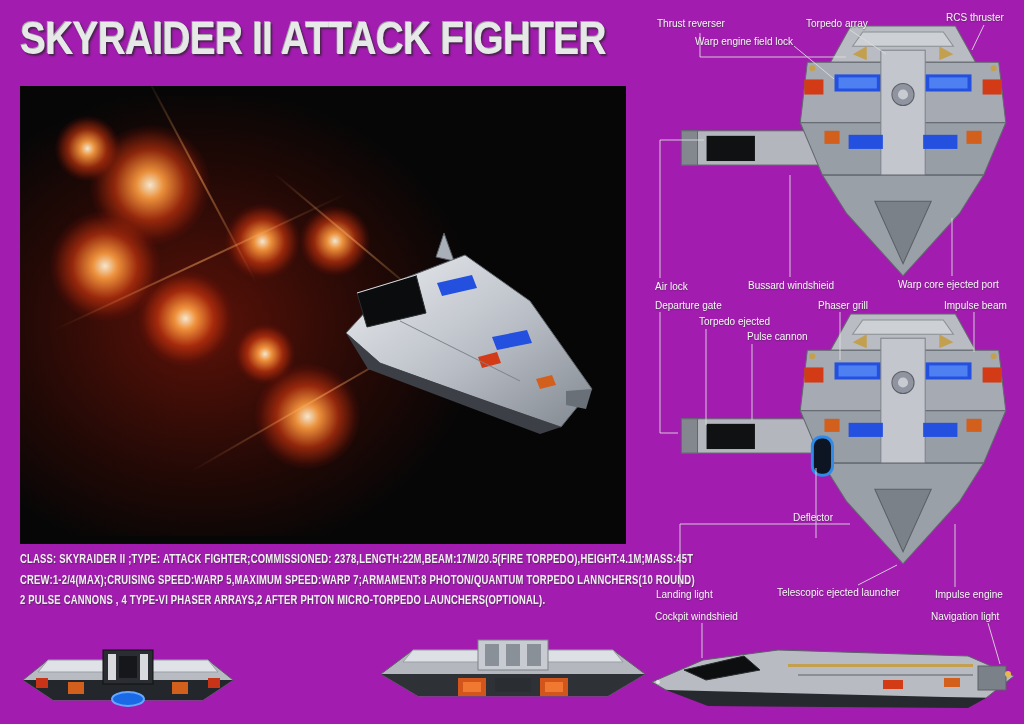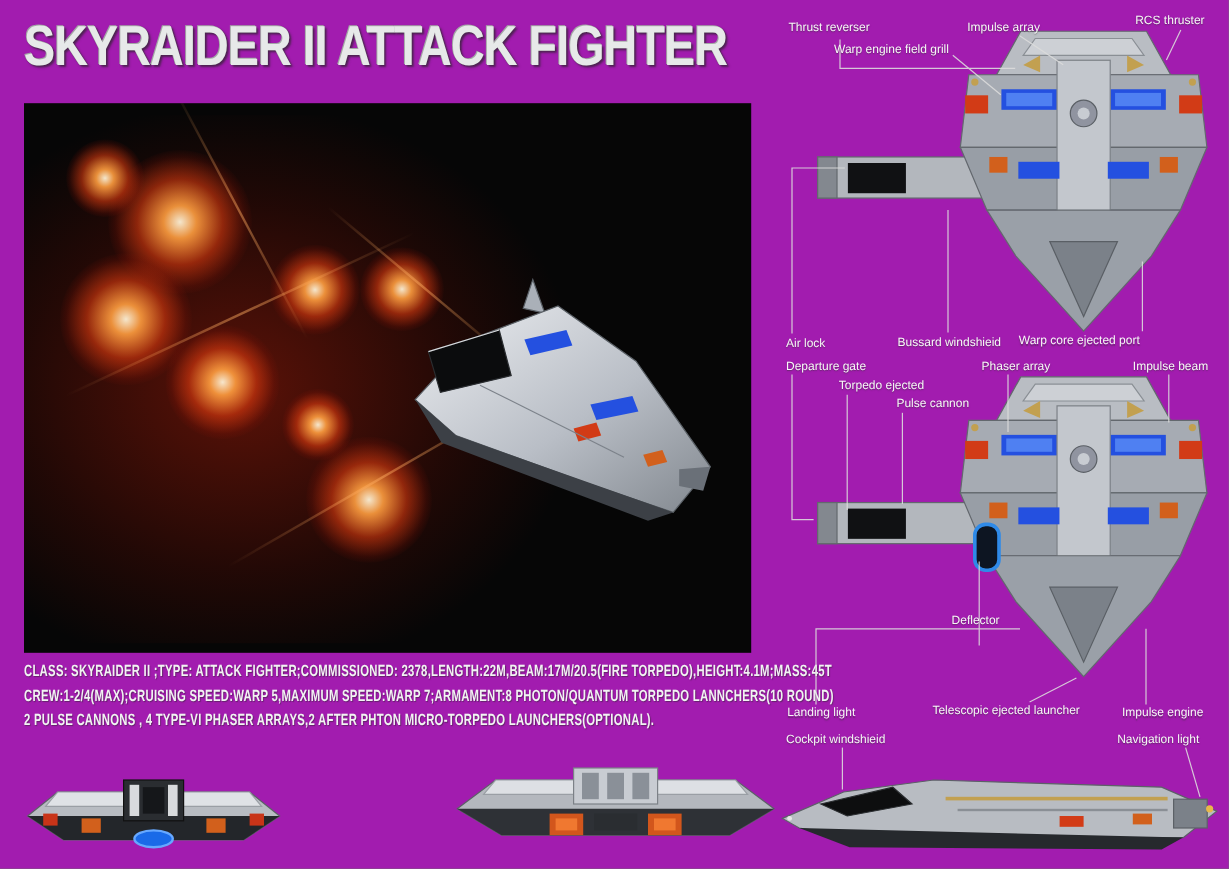--- a/index.html
+++ b/index.html
@@ -190,31 +190,31 @@
       <polyline points="816,538 816,468"></polyline>
       <polyline points="680,587 680,524 850,524"></polyline>
       <polyline points="858,585 897,565"></polyline>
       <polyline points="955,587 955,524"></polyline>
       <polyline points="702,623 702,658"></polyline>
       <polyline points="988,623 1000,664"></polyline>
     </g>
   </svg>
 
   <span class="callout" style="left:657px;top:18px">Thrust reverser</span>
-  <span class="callout" style="left:695px;top:36px">Warp engine field grill</span>
-  <span class="callout" style="left:806px;top:18px">Impulse array</span>
+  <span class="callout" style="left:695px;top:36px">Warp engine field lock</span>
+  <span class="callout" style="left:806px;top:18px">Torpedo array</span>
   <span class="callout" style="left:946px;top:12px">RCS thruster</span>
   <span class="callout" style="left:655px;top:281px">Air lock</span>
   <span class="callout" style="left:748px;top:280px">Bussard windshieid</span>
-  <span class="callout" style="left:849px;top:279px">Warp core ejected  port</span>
+  <span class="callout" style="left:898px;top:279px">Warp core ejected  port</span>
 
   <span class="callout" style="left:655px;top:300px">Departure gate</span>
   <span class="callout" style="left:699px;top:316px">Torpedo ejected</span>
   <span class="callout" style="left:747px;top:331px">Pulse cannon</span>
-  <span class="callout" style="left:818px;top:300px">Phaser array</span>
+  <span class="callout" style="left:818px;top:300px">Phaser grill</span>
   <span class="callout" style="left:944px;top:300px">Impulse beam</span>
   <span class="callout" style="left:793px;top:512px">Deflector</span>
   <span class="callout" style="left:656px;top:589px">Landing light</span>
   <span class="callout" style="left:777px;top:587px">Telescopic ejected launcher</span>
   <span class="callout" style="left:935px;top:589px">Impulse engine</span>
 
   <span class="callout" style="left:655px;top:611px">Cockpit windshieid</span>
   <span class="callout" style="left:931px;top:611px">Navigation light</span>
 
 </div>

